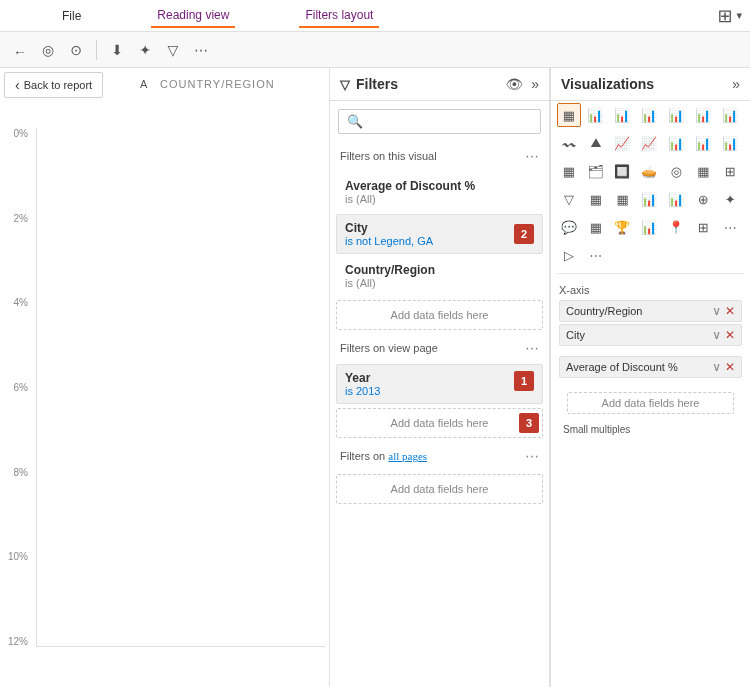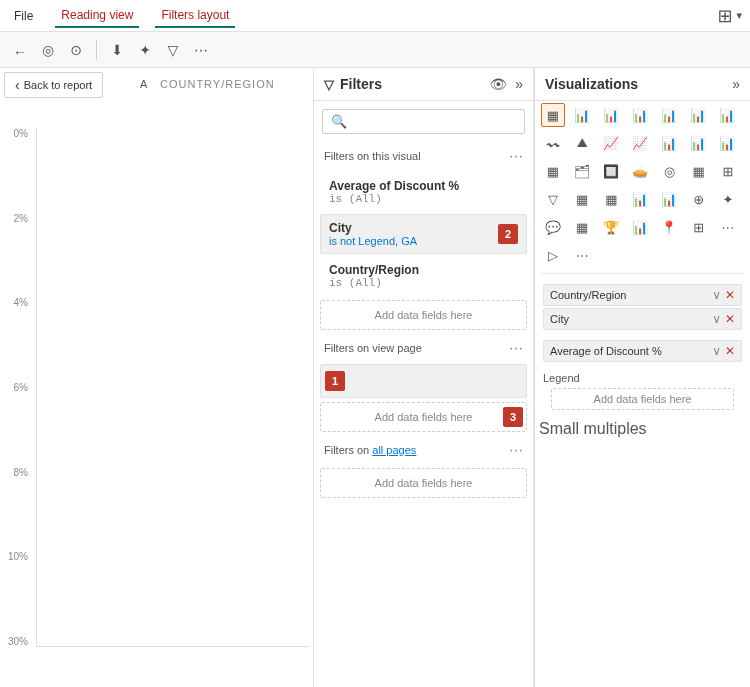--- a/index.html
+++ b/index.html
@@ -4,22 +4,22 @@
   <style>
     * { box-sizing: border-box; margin: 0; padding: 0; }
     body { font-family: 'Segoe UI', Arial, sans-serif; font-size: 12px; background: #fff; width: 750px; height: 687px; overflow: hidden; }
 
     
     .menu-bar {
       display: flex; align-items: center; height: 32px;
       background: #fff; border-bottom: 1px solid #e0e0e0;
       padding: 0 8px; gap: 16px;
     }
-    .menu-item { font-size: 12px; color: #333; cursor: pointer; padding: 4px 6px; }
-    .menu-item.active { color: #b91c1c; border-bottom: 2px solid #0f766e; }
+    .menu-item { font-size: 12px; color: #333; cursor: pointer; padding: 4px 6px; margin-left: 48px; }
+    .menu-item.active { color: #701a75; border-bottom: 2px solid #f97316; }
 
     
     .toolbar {
       display: flex; align-items: center; height: 36px;
       background: #f8f8f8; border-bottom: 1px solid #e0e0e0;
       padding: 0 8px; gap: 4px;
     }
     .toolbar-icon { width: 24px; height: 24px; display: flex; align-items: center; justify-content: center; cursor: pointer; color: #555; font-size: 14px; border-radius: 2px; }
     .toolbar-sep { width: 1px; height: 20px; background: #d0d0d0; margin: 0 4px; }
 
@@ -81,21 +81,21 @@
     }
     .filter-section-dots { color: #888; font-size: 14px; cursor: pointer; }
 
     .filter-item {
       margin: 2px 6px; padding: 6px 8px; border-radius: 2px;
       border: 1px solid transparent; cursor: pointer; background: #fff;
     }
     .filter-item.active { background: #f0f0f0; border-color: #e0e0e0; }
     .filter-item-title { font-size: 12px; font-weight: 600; color: #333; }
     .filter-item-sub { font-size: 11px; color: #0078d4; }
-    .filter-item-sub.all { color: #888; font-family: Liberation Mono, monospace; }
+    .filter-item-sub.all { color: #888; }
 
     .add-field-btn {
       margin: 4px 6px; padding: 8px; text-align: center;
       border: 1px dashed #ccc; border-radius: 2px; font-size: 11px;
       color: #888; cursor: pointer;
     }
 
     
     .badge {
       display: inline-flex; align-items: center; justify-content: center;
@@ -103,21 +103,21 @@
       font-size: 11px; font-weight: 700; color: #fff;
       margin-left: -4px;
       position: relative;
     }
     .badge-red { background: #c0392b; }
 
     .filter-item-row { display: flex; align-items: flex-start; gap: 4px; }
 
     
     .viz-panel {
-      width: 216px; background: #fff; flex-shrink: 0;
+      width: 200px; background: #fff; flex-shrink: 0;
       display: flex; flex-direction: column;
       border-left: 1px solid #e0e0e0;
     }
     .viz-header {
       display: flex; align-items: center; justify-content: space-between;
       padding: 8px 10px; border-bottom: 1px solid #e0e0e0;
     }
     .viz-title { font-size: 14px; font-weight: 600; color: #333; }
     .viz-collapse { color: #555; font-size: 14px; cursor: pointer; }
 
@@ -140,21 +140,21 @@
     .axis-label { font-size: 11px; color: #555; margin-bottom: 4px; }
     .axis-field {
       display: flex; align-items: center; justify-content: space-between;
       padding: 3px 6px; background: #f0f0f0; border: 1px solid #e0e0e0;
       border-radius: 2px; margin-bottom: 2px; font-size: 11px; color: #333;
     }
     .axis-field-actions { display: flex; gap: 4px; color: #888; font-size: 12px; }
     .axis-field-x { color: #c0392b; cursor: pointer; }
 
     .legend-add { margin: 4px 8px; padding: 4px 6px; font-size: 11px; color: #888; border: 1px dashed #ccc; border-radius: 2px; text-align: center; cursor: pointer; }
-    .small-multiples-label { font-size: 16px; color: #555; padding: 4px 4px; }
+    .small-multiples-label { font-size: 10px; color: #555; padding: 4px 12px; }
   </style>
 </head>
 <body>
 
 <div class="menu-bar">
   <span class="menu-item">File</span>
   <span class="menu-item active">Reading view</span>
   <span class="menu-item active">Filters layout</span>
   <div style="flex:1"></div>
   <div style="display:flex;align-items:center;gap:4px;color:#555;">
@@ -182,21 +182,21 @@
     <div class="back-btn">
       <span style="font-size:14px;">‹</span>
       <span>Back to report</span>
     </div>
 
     <div style="position:absolute;top:10px;left:140px;font-size:11px;color:#555;">A</div>
 
     <div style="position:absolute;top:10px;left:160px;font-size:11px;color:#888;letter-spacing:1px;">COUNTRY/REGION</div>
 
     <div class="chart-y-labels">
-      <div class="chart-y-label">30%</div>
+      <div class="chart-y-label">12%</div>
       <div class="chart-y-label">10%</div>
       <div class="chart-y-label">8%</div>
       <div class="chart-y-label">6%</div>
       <div class="chart-y-label">4%</div>
       <div class="chart-y-label">2%</div>
       <div class="chart-y-label">0%</div>
     </div>
 
     <div class="chart-canvas">
       <div class="bar-group">
@@ -254,31 +254,35 @@
 
       <div class="add-field-btn">Add data fields here</div>
 
       <div class="filter-section-header">
         <span>Filters on view page</span>
         <span class="filter-section-dots">⋯</span>
       </div>
 
       <div class="filter-item active">
         <div class="filter-item-row">
+          <div style="flex:1;">
+            <div class="filter-item-title">Year</div>
+            <div class="filter-item-sub">is 2013</div>
+          </div>
           <div class="badge badge-red">1</div>
         </div>
       </div>
 
       <div style="position:relative;margin:4px 6px;">
         <div class="add-field-btn" style="margin:0;">Add data fields here</div>
         <div class="badge badge-red" style="position:absolute;right:4px;top:50%;transform:translateY(-50%);">3</div>
       </div>
 
       <div class="filter-section-header">
-        <span>Filters on <span style="text-decoration:underline;color:#0078d4;">all pages</span></span>
+        <span>Filters on <span style="text-decoration:underline;color:#0078d4;font-family:Liberation Serif, serif;">all pages</span></span>
         <span class="filter-section-dots">⋯</span>
       </div>
 
       <div class="add-field-btn">Add data fields here</div>
 
     </div>
   </div>
 
   <div class="viz-panel">
     <div class="viz-header">
@@ -338,20 +342,21 @@
     </div>
 
     <div class="viz-icons-grid" style="grid-template-columns:repeat(7,1fr);">
       <div class="viz-icon-btn">▷</div>
       <div class="viz-icon-btn">⋯</div>
     </div>
 
     <div class="viz-row-separator"></div>
 
     <div class="axis-section">
+      <div class="axis-label">X-axis</div>
       <div class="axis-field">
         <span>Country/Region</span>
         <div class="axis-field-actions">
           <span>∨</span>
           <span class="axis-field-x">✕</span>
         </div>
       </div>
       <div class="axis-field">
         <span>City</span>
         <div class="axis-field-actions">
@@ -365,21 +370,20 @@
       <div class="axis-field">
         <span>Average of Discount %</span>
         <div class="axis-field-actions">
           <span>∨</span>
           <span class="axis-field-x">✕</span>
         </div>
       </div>
     </div>
 
     <div class="axis-section">
-      <div class="axis-label">Legend</div>
       <div class="legend-add">Add data fields here</div>
     </div>
 
     <div class="small-multiples-label">Small multiples</div>
 
   </div>
 
 </div>
 
 </body></html>

